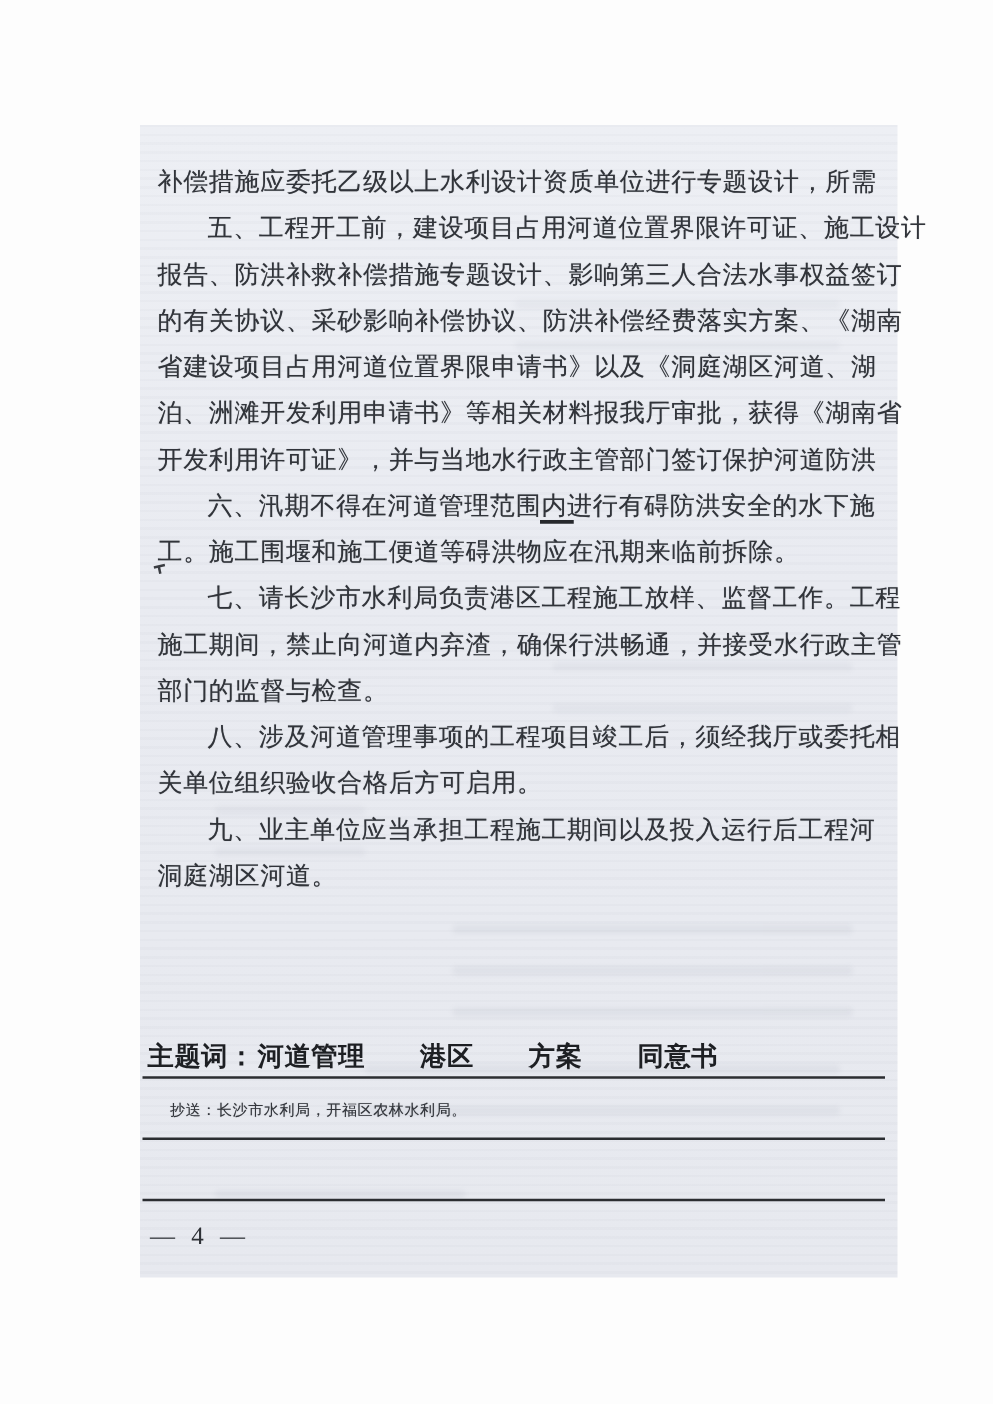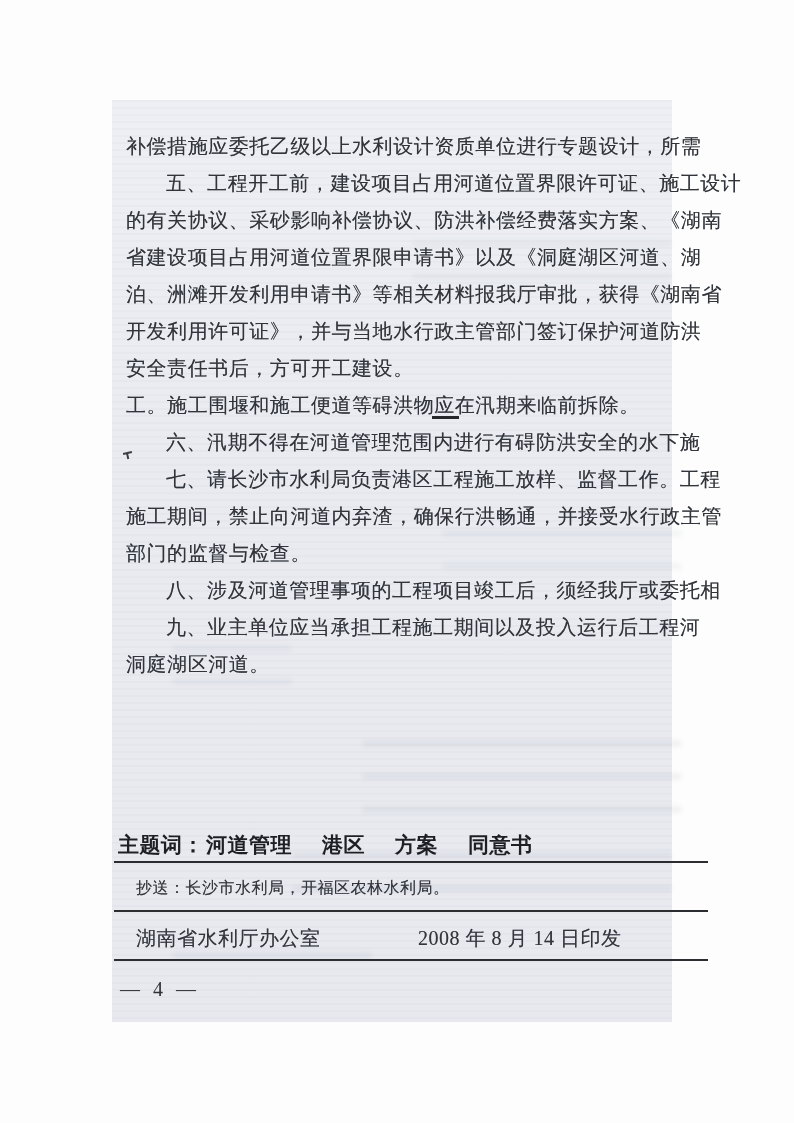--- a/index.html
+++ b/index.html
@@ -1,21 +1,21 @@
 <!DOCTYPE html>
 <html><head>
 <meta charset="utf-8">
 <style>
   html,body{margin:0;padding:0;}
   body{
     width:794px;height:1123px;position:relative;background:#fdfdfd;
     font-family:"Liberation Serif","DejaVu Serif",serif;overflow:hidden;
   }
   .paper{
-    position:absolute;left:112px;top:100px;width:560px;height:922px;
+    position:absolute;left:112px;top:100px;width:606px;height:922px;
     background:linear-gradient(180deg,#edeff4 0%,#e9ebf1 40%,#e7e9ef 100%);
     box-sizing:border-box;
   }
   
   .paper::before{
     content:"";position:absolute;inset:0;
     background:repeating-linear-gradient(180deg,rgba(120,125,140,.035) 0 2px,rgba(255,255,255,0) 2px 7px);
     pointer-events:none;
   }
   .body{
@@ -34,29 +34,29 @@
     position:absolute;left:11px;top:352px;width:9px;height:2px;background:#3a3d42;
     transform:rotate(-12deg);
   }
   .stray-mark::after{
     content:"";position:absolute;left:3px;top:1px;width:2px;height:6px;background:#3a3d42;
   }
   .subject-row{
     position:absolute;left:6px;top:727px;height:36px;line-height:36px;
     font-weight:bold;font-size:21px;color:#1d1f23;letter-spacing:0.5px;white-space:nowrap;
   }
-  .subject-row .term{margin-left:30px;}
+  .subject-row .term{margin-left:44px;}
   .subject-row .term:first-child{margin-left:2px;}
   .rule{position:absolute;left:2px;width:594px;height:2px;background:#2b2d31;}
   .rule1{top:761px;}
   .rule2{top:810px;}
   .rule3{top:859px;}
   .cc-row{
     position:absolute;left:24px;top:770px;height:36px;line-height:36px;
-    font-size:16px;color:#33363c;letter-spacing:0.5px;white-space:nowrap;
+    font-size:12px;color:#33363c;letter-spacing:0.5px;white-space:nowrap;
     text-shadow:0 0 .6px rgba(49,52,58,.5);
   }
   .issuer-row{
     position:absolute;left:0;top:820px;height:36px;line-height:36px;
     font-size:20px;color:#33363c;letter-spacing:0.5px;width:594px;
     text-shadow:0 0 .6px rgba(49,52,58,.5);
   }
   .issuer-row .issuer{position:absolute;left:24px;}
   .issuer-row .printdate{position:absolute;left:306px;}
   .page-number{
@@ -99,51 +99,48 @@
       <i></i>
       <i></i>
     </div>
   <div class="bleed b6">
       <i></i>
     </div>
 
   <div class="body" id="body-lines">
       <div class="line">补偿措施应委托乙级以上水利设计资质单位进行专题设计，所需</div>
       <div class="line indent">五、工程开工前，建设项目占用河道位置界限许可证、施工设计</div>
+      <div class="line">报告、防洪补救补偿措施专题设计、影响第三人合法水事权益签订</div>
       <div class="line">的有关协议、采砂影响补偿协议、防洪补偿经费落实方案、《湖南</div>
       <div class="line">省建设项目占用河道位置界限申请书》以及《洞庭湖区河道、湖</div>
       <div class="line">泊、洲滩开发利用申请书》等相关材料报我厅审批，获得《湖南省</div>
       <div class="line">开发利用许可证》，并与当地水行政主管部门签订保护河道防洪</div>
-      <div class="line">安全责任书后，方可开工建设。</div>
+      <div class="line indent">六、汛期不得在河道管理范围内进行有碍防洪安全的水下施</div>
       <div class="line">工。施工围堰和施工便道等碍洪物应在汛期来临前拆除。</div>
-      <div class="line indent">六、汛期不得在河道管理范围内进行有碍防洪安全的水下施</div>
       <div class="line indent">七、请长沙市水利局负责港区工程施工放样、监督工作。工程</div>
       <div class="line">施工期间，禁止向河道内弃渣，确保行洪畅通，并接受水行政主管</div>
       <div class="line">部门的监督与检查。</div>
       <div class="line indent">八、涉及河道管理事项的工程项目竣工后，须经我厅或委托相</div>
+      <div class="line">关单位组织验收合格后方可启用。</div>
       <div class="line indent">九、业主单位应当承担工程施工期间以及投入运行后工程河</div>
       <div class="line">洞庭湖区河道。</div>
     </div>
 
   <div class="proof-underline"></div>
   <div class="stray-mark"></div>
 
   <div class="subject-row">
     <span class="subject-label">主题词：</span><span id="subject-terms"><span class="term">河道管理</span><span class="term">港区</span><span class="term">方案</span><span class="term">同意书</span></span>
   </div>
 
   <div class="rule rule1"></div>
 
   <div class="cc-row">
     <span>抄送：长沙市水利局，开福区农林水利局。</span>
   </div>
 
   <div class="rule rule2"></div>
 
-  <div class="issuer-row">
-    <span class="issuer">湖南省水利厅办公室</span>
-    <span class="printdate">2008 年 8 月 14 日印发</span>
-  </div>
 
   <div class="rule rule3"></div>
 
   <div class="page-number">— 4 —</div>
 </div>
 
 </body></html>

